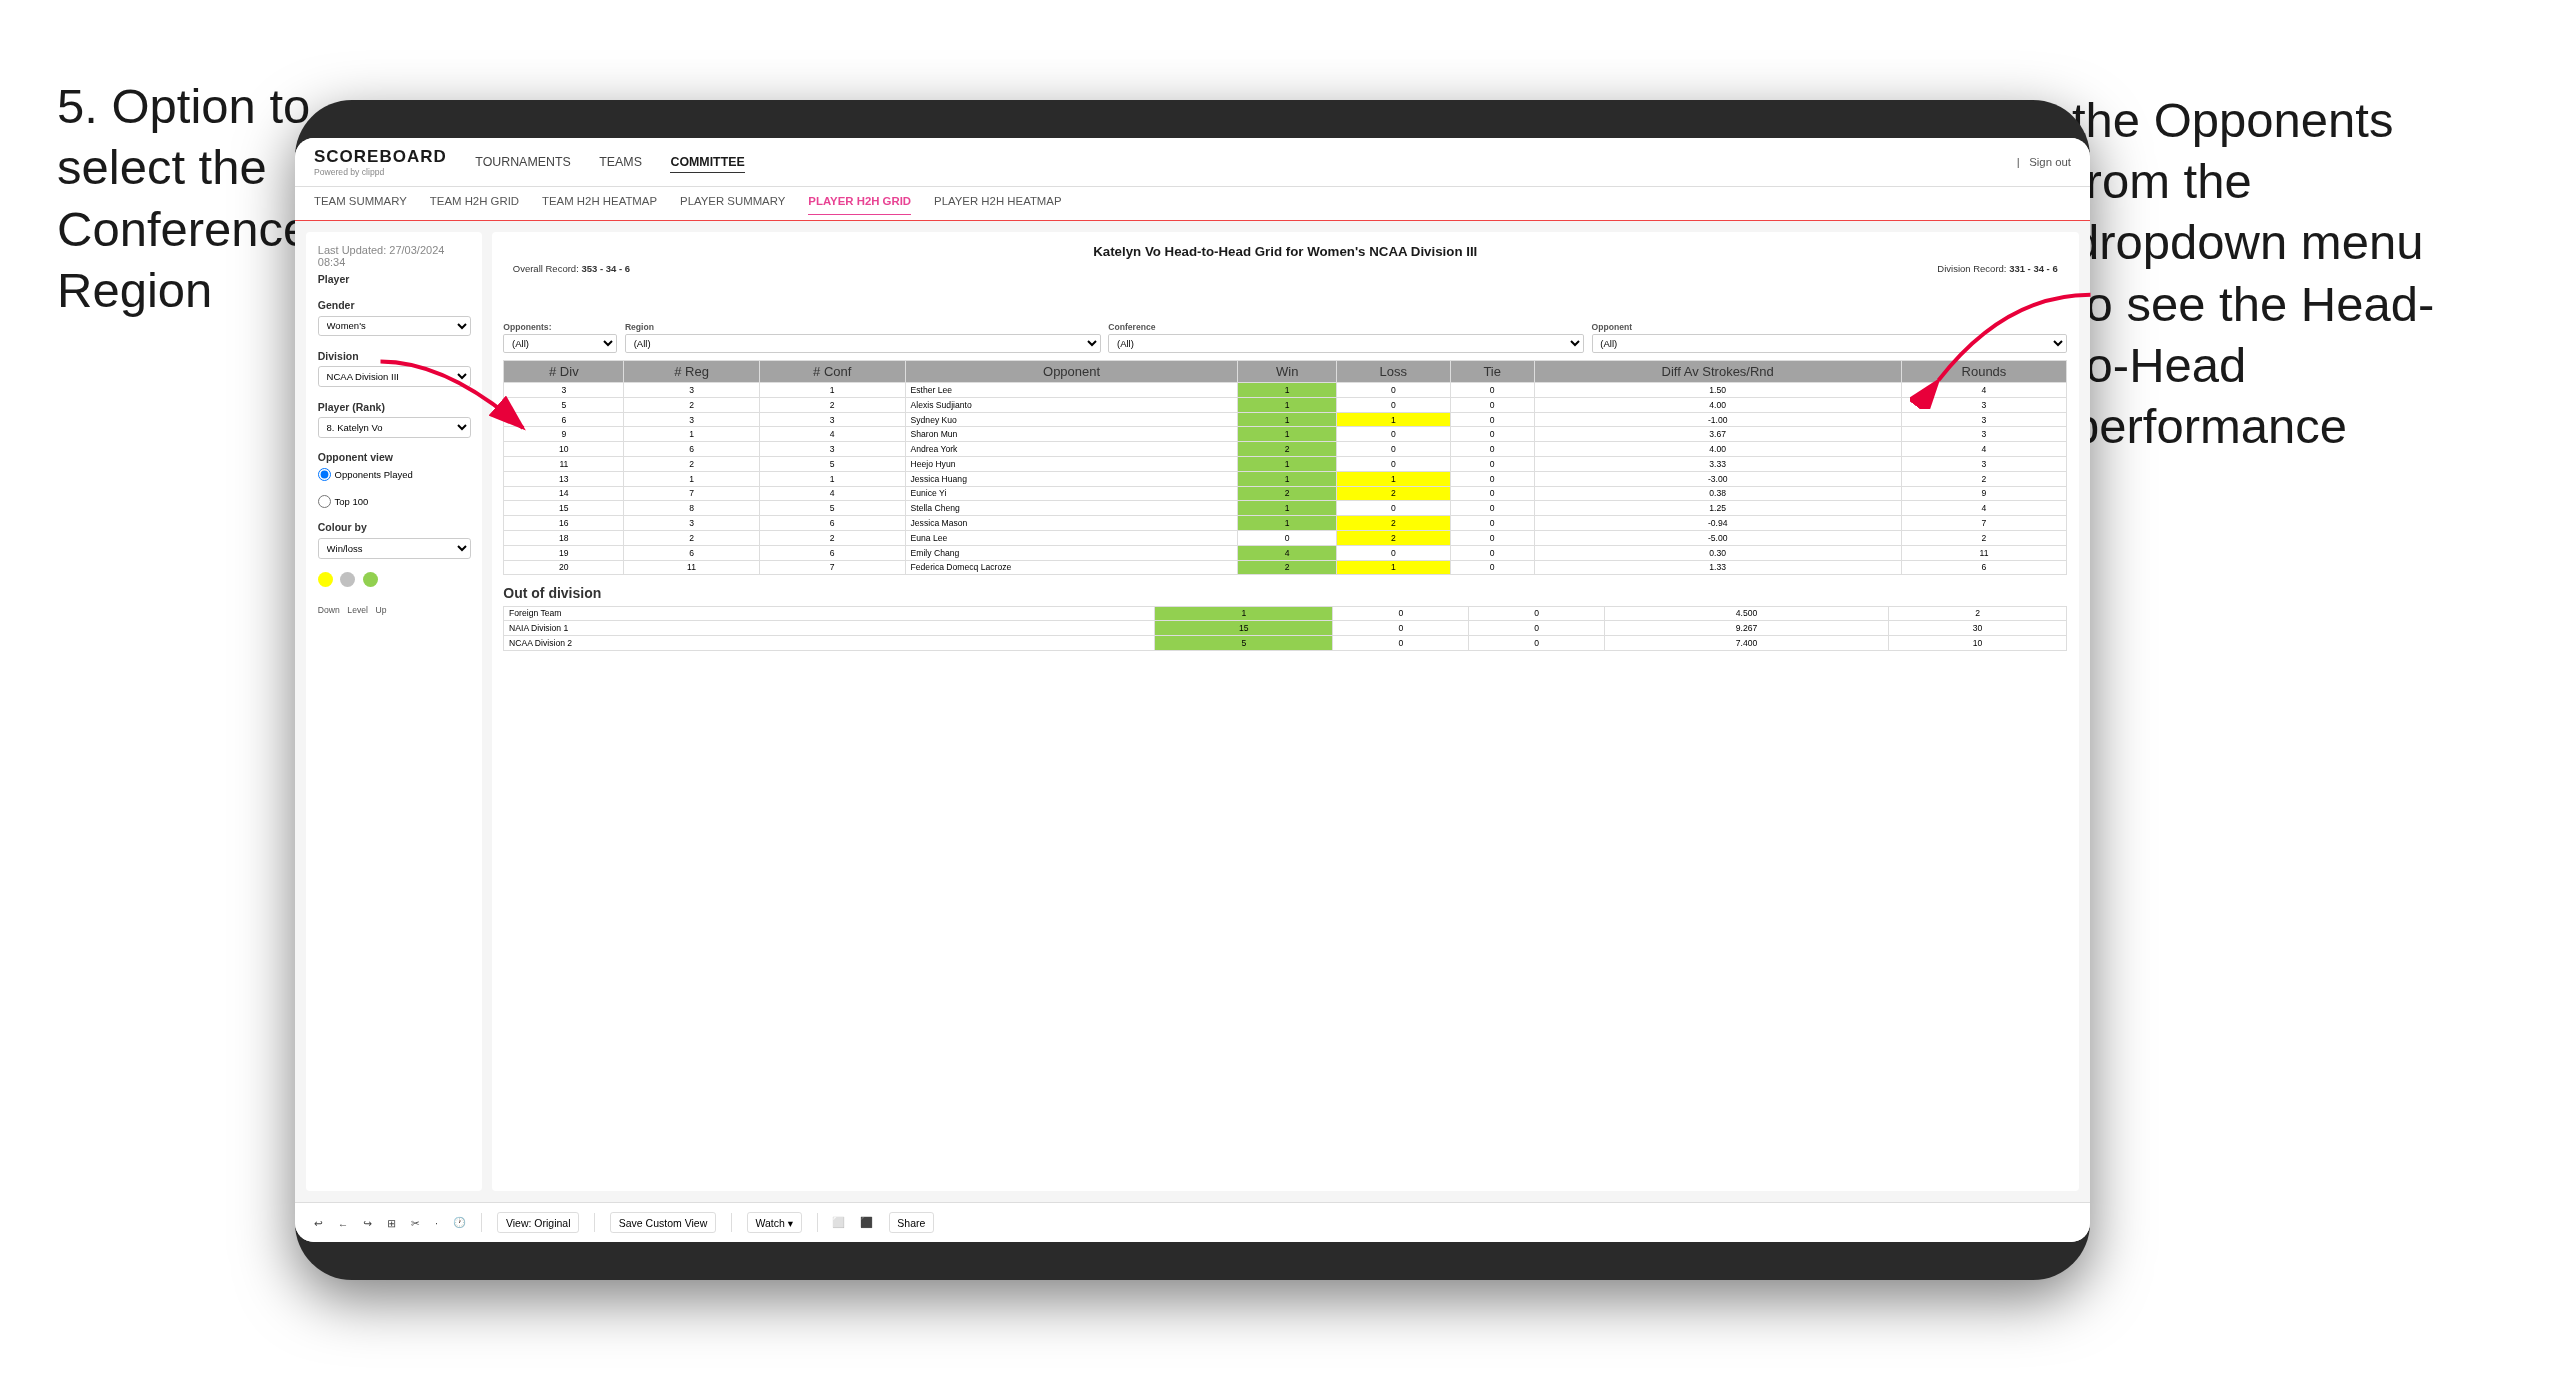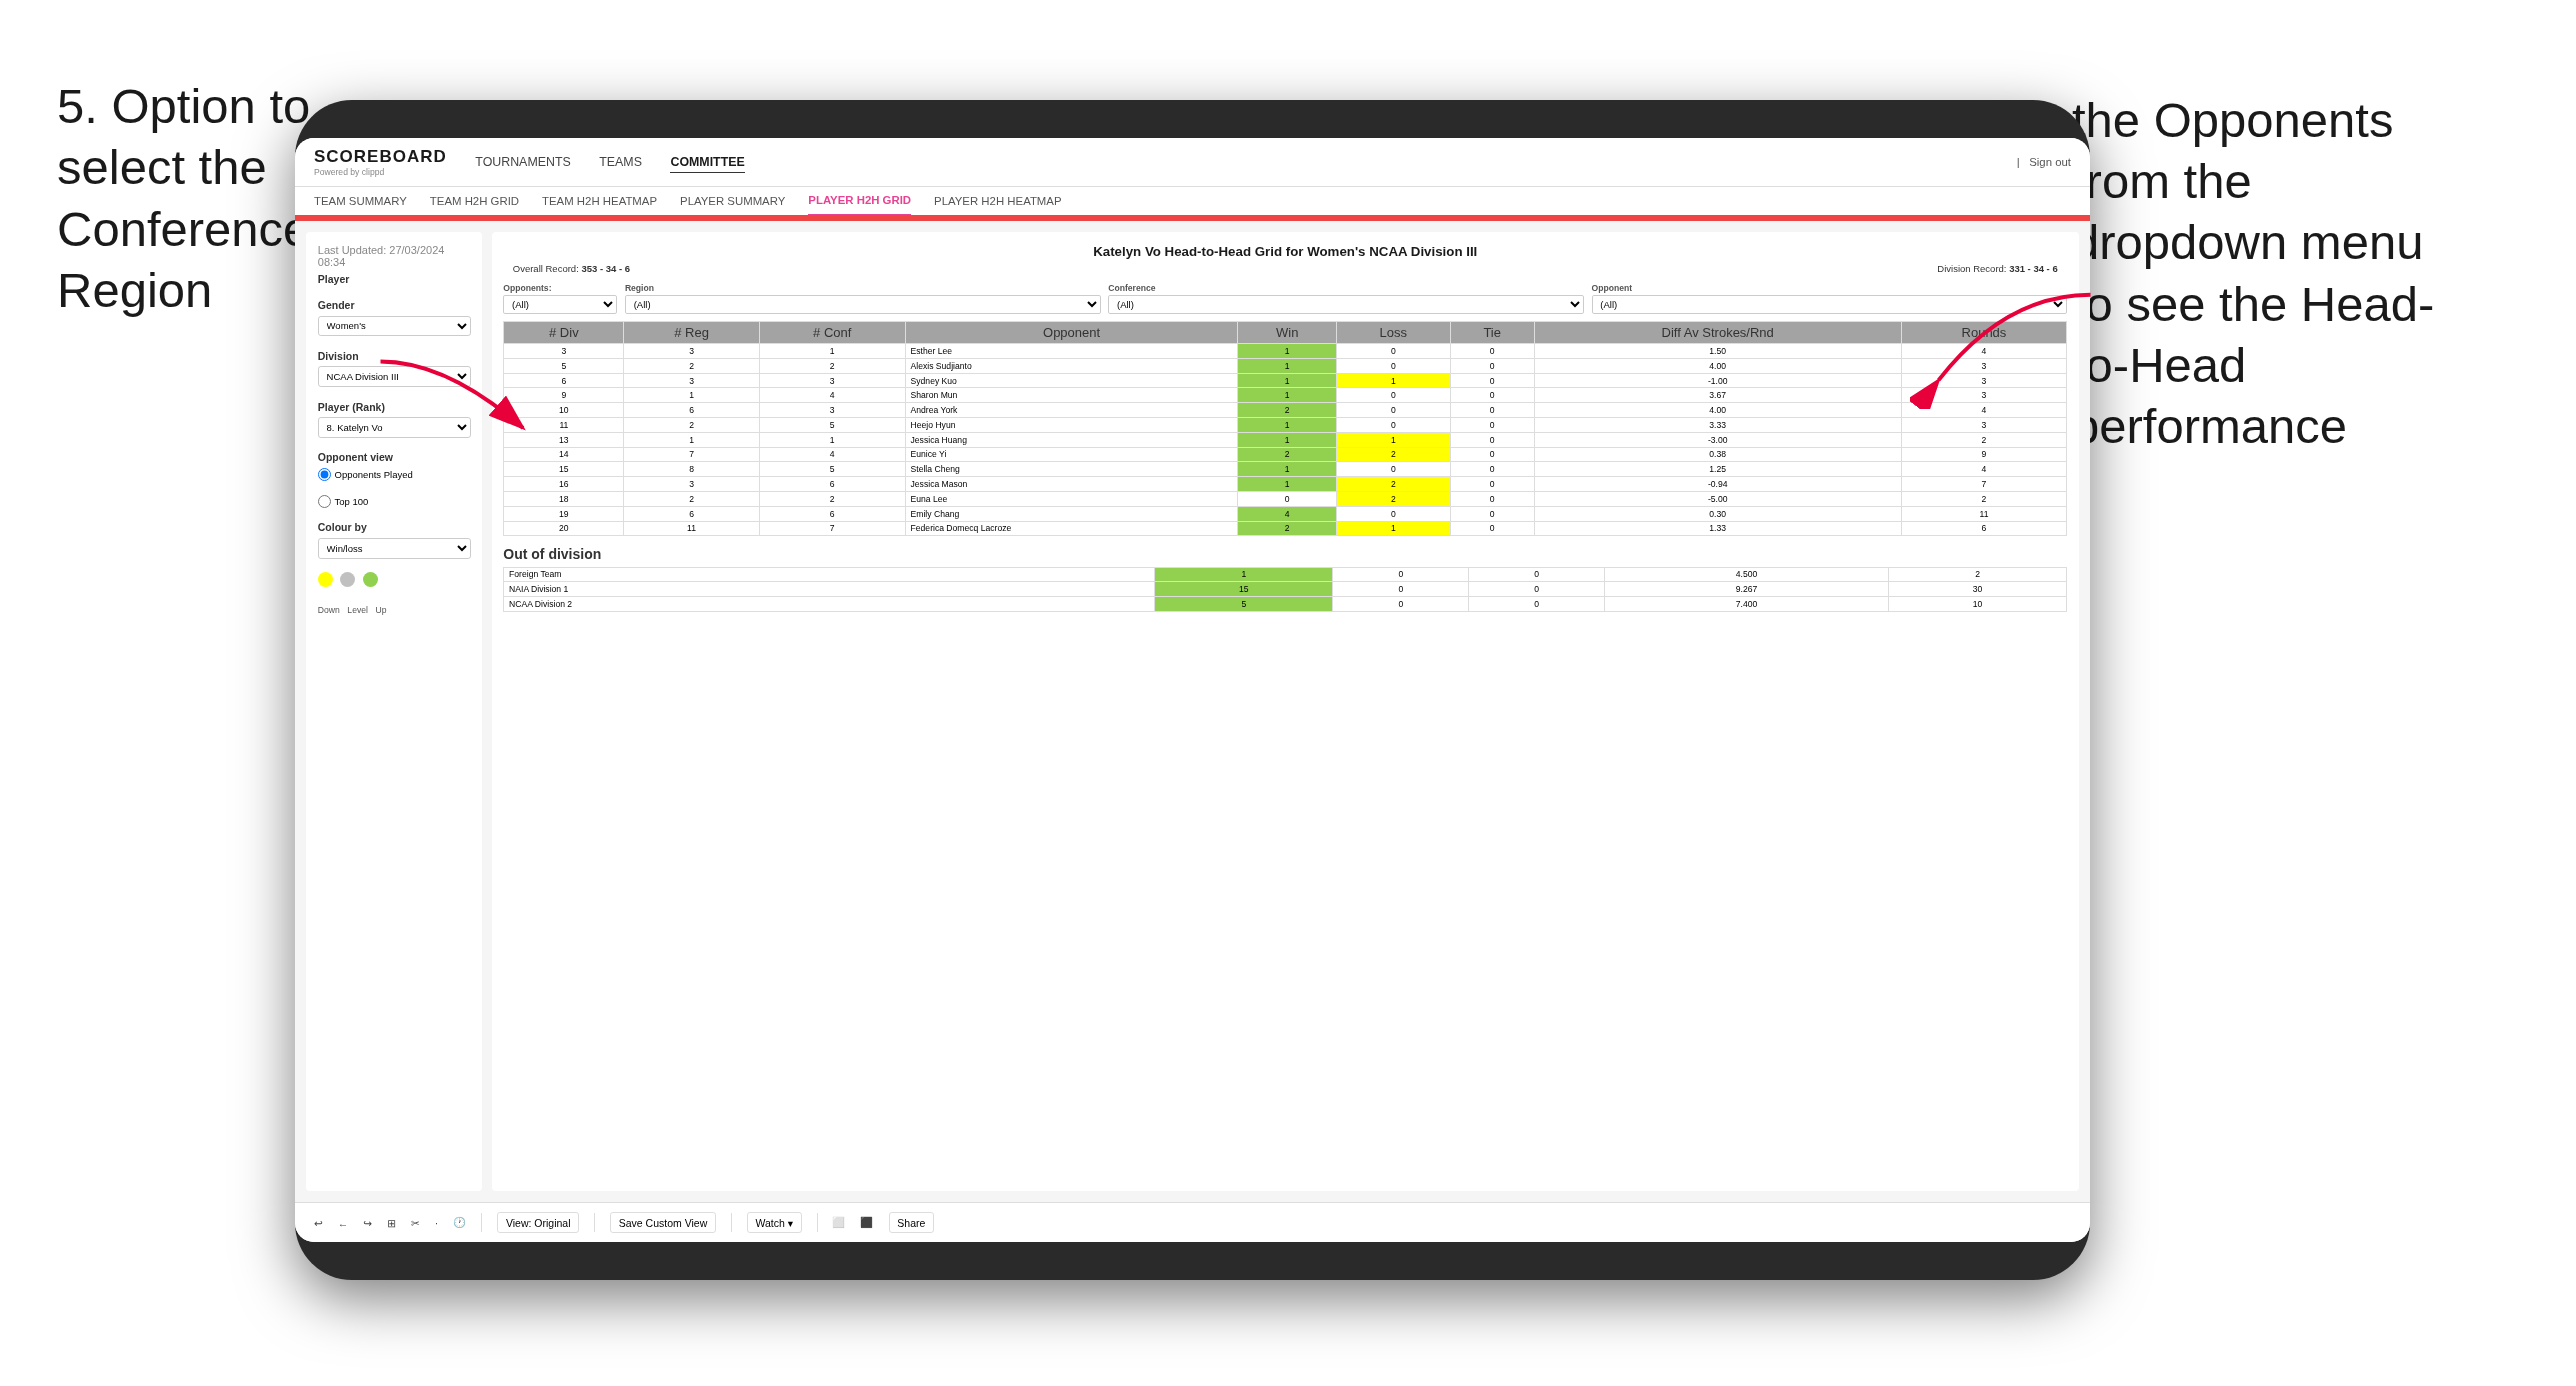--- a/index.html
+++ b/index.html
@@ -110,23 +110,23 @@
       gap: 9.5px;
       font-size: 11.4px;
       color: #555;
     }
 
     
     .sub-nav {
       background: #ffffff;
       height: 34px;
       display: flex;
-      align-items: flex-end;
+      align-items: flex-start;
       padding: 0 19px;
-      border-bottom: 6px solid #ef4444;
+      border-bottom: 1px solid #ef4444;
       gap: 23px;
     }
 
     .sub-nav-item {
       font-size: 11.4px;
       color: #555;
       cursor: pointer;
       padding: 7.6px 0;
     }
 
@@ -251,20 +251,21 @@
     .filter-col {
       display: flex;
       flex-direction: column;
       gap: 1.9px;
     }
 
     .filter-label {
       font-size: 8.6px;
       color: #555;
       font-weight: bold;
+      margin-top: 39px;
     }
 
     .filter-select {
       font-size: 9.5px;
       padding: 1.9px 3.8px;
       border: 1px solid #ccc;
       border-radius: 1.9px;
       background: white;
     }
 

